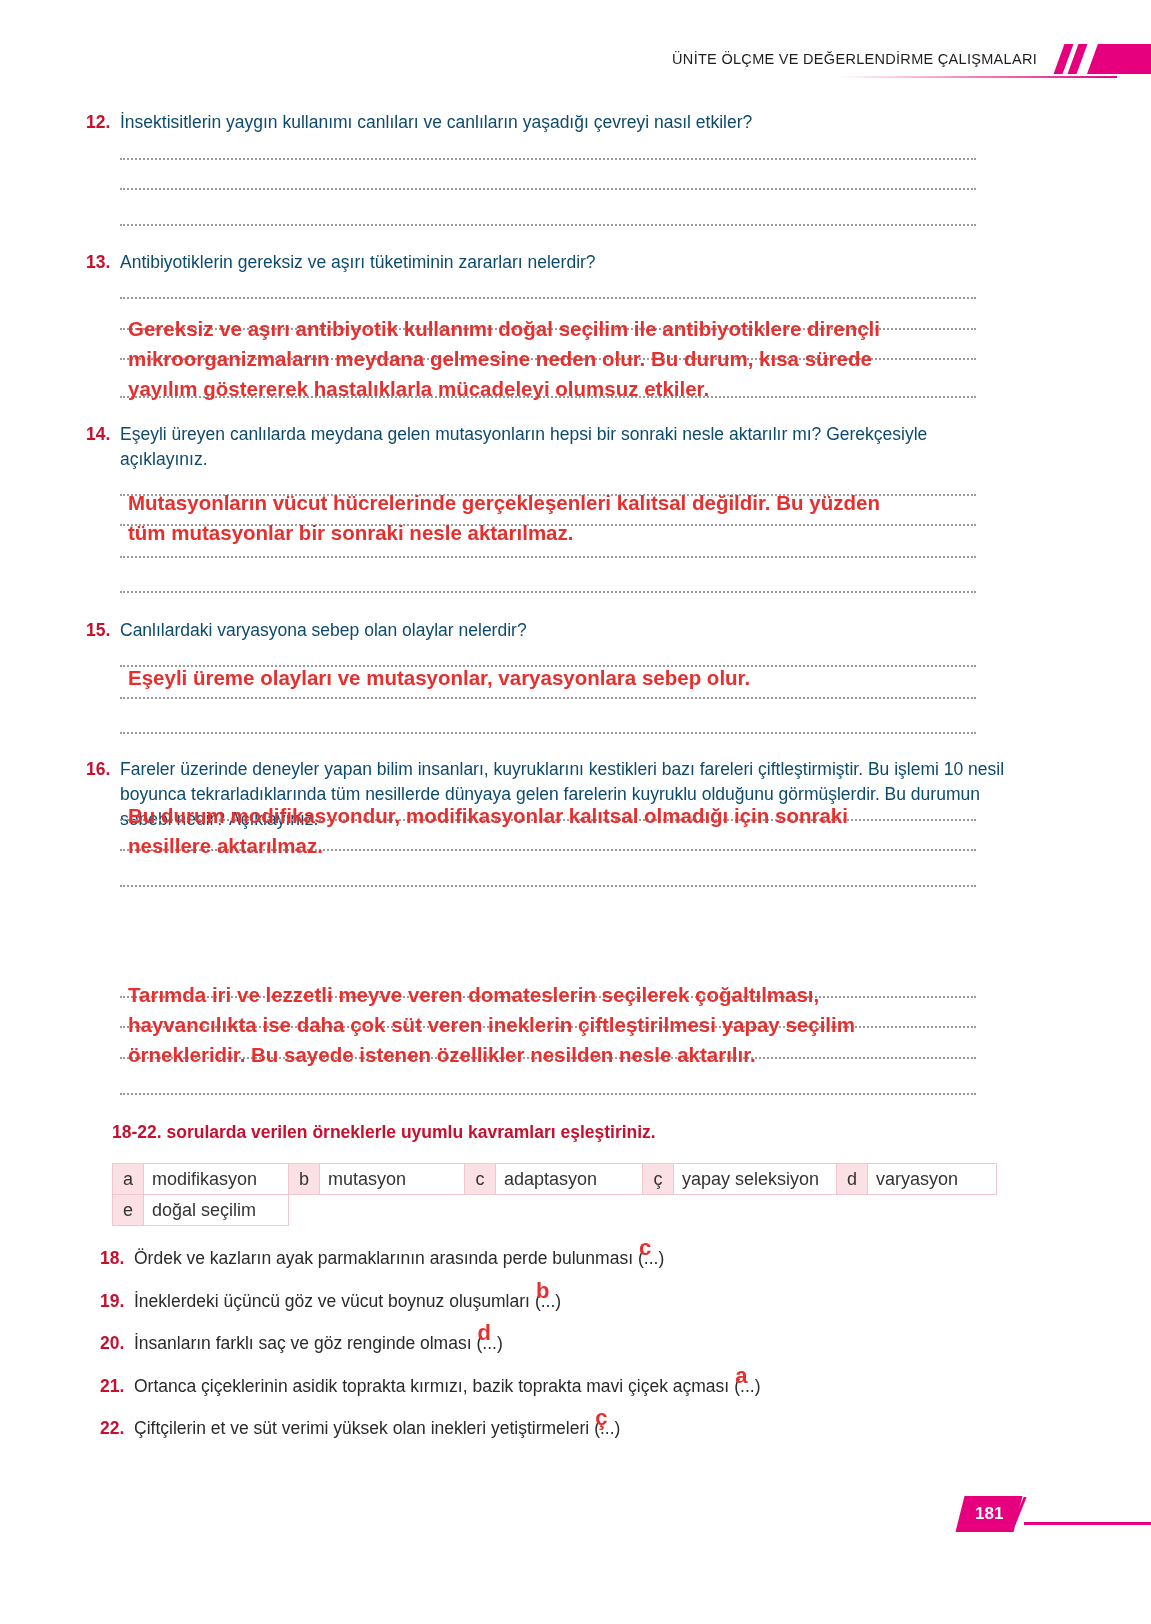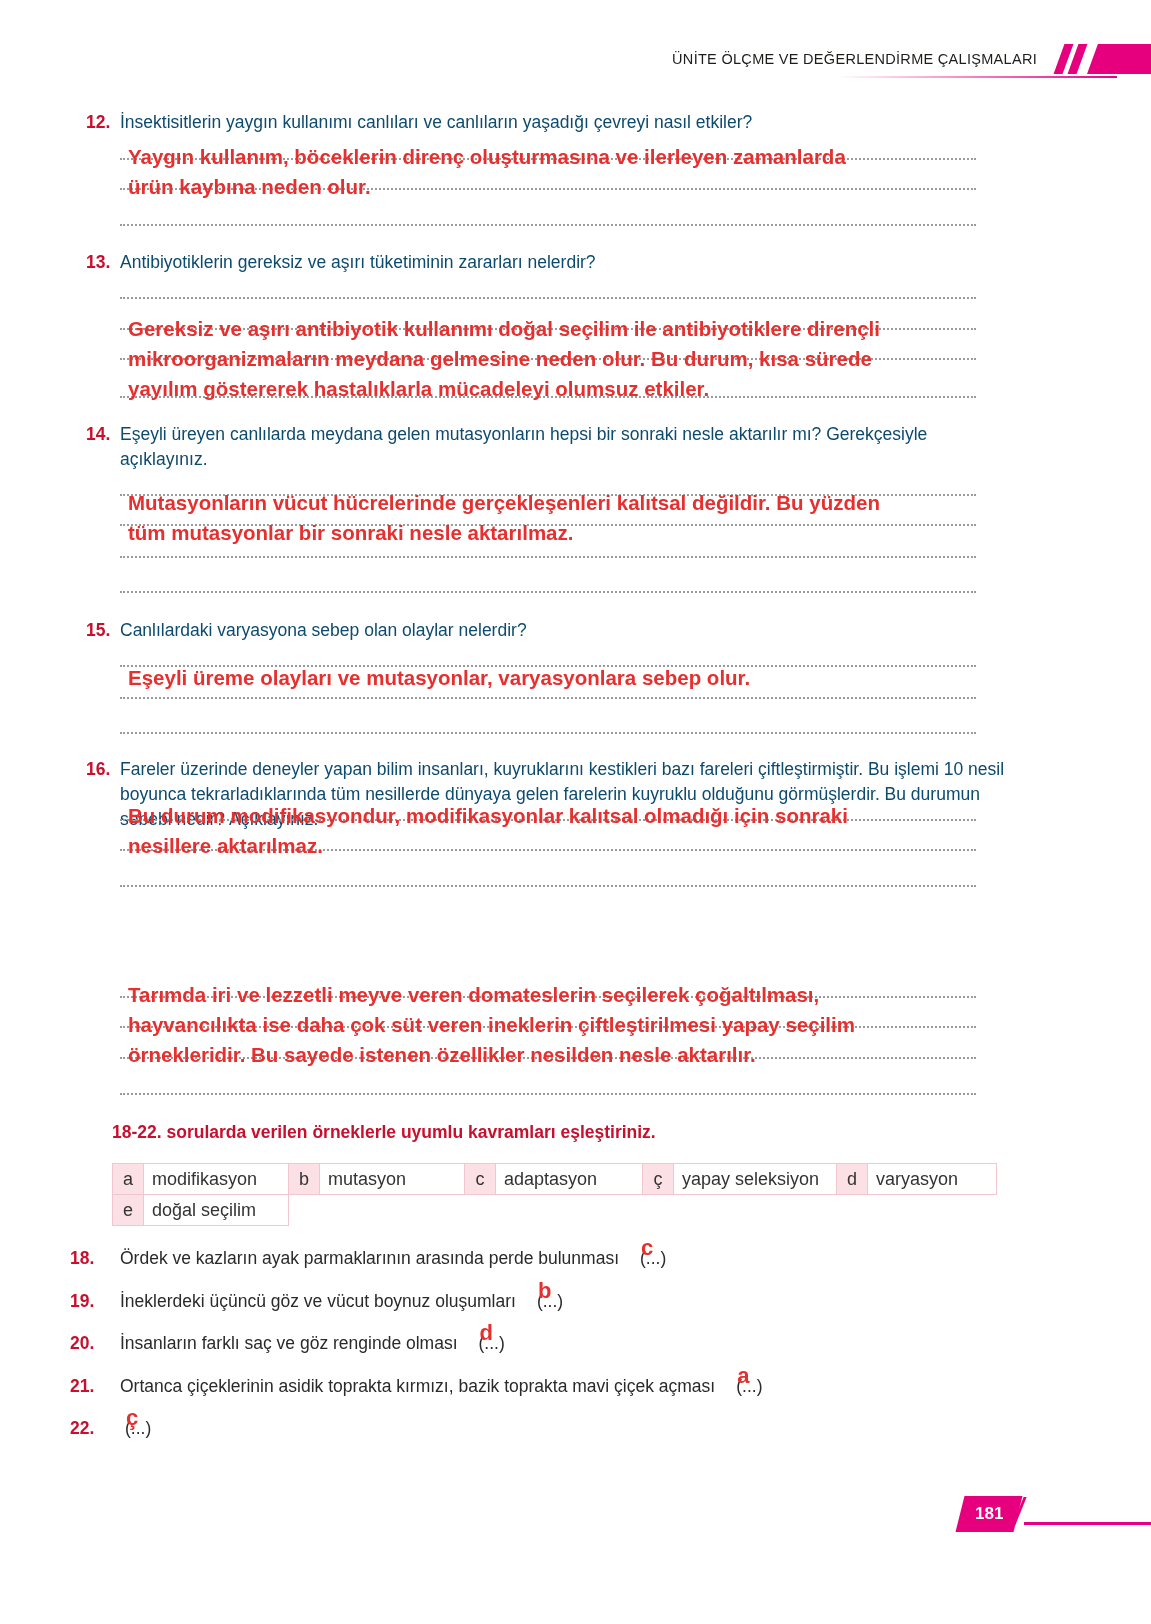--- a/index.html
+++ b/index.html
@@ -29,21 +29,21 @@
   .ans-text { position:absolute; left:8px; right:0; font-weight:bold; color:#e5302f;
               font-size:20.5px; line-height:30px; white-space:pre-wrap; }
 
   
   .match-title { position:absolute; left:112px; top:1122px; font-size:17.5px; font-weight:bold; color:#c8102e; }
   .match-table { position:absolute; left:112px; top:1163px; border-collapse:collapse; font-size:18px; }
   .match-table td { height:30px; border:1px solid #f1c6cf; padding:0 8px; }
   .match-table td.k { background:#fbe0e5; width:14px; text-align:center; color:#333; }
   .match-table td.v { background:#fff; color:#333; }
 
-  .mq { position:absolute; left:70px; display:flex; font-size:17.5px; line-height:26px;gap:16px; }
+  .mq { position:absolute; left:100px; display:flex; font-size:17.5px; line-height:26px; }
   .mq .q-num { width:34px; flex:0 0 34px; }
   .blank { position:relative; display:inline-block; }
   .blank .mark { position:absolute; left:1px; top:-10px; color:#e5302f; font-weight:bold; font-size:22px; font-family:"Liberation Sans", sans-serif; }
 
   
   .page-badge { position:absolute; left:960px; top:1496px; width:58px; height:36px; background:#e6007e;
                 transform:skewX(-14deg); display:flex; align-items:center; justify-content:center; }
   .page-badge span { transform:skewX(14deg); color:#fff; font-weight:bold; font-size:17px; }
   .footer-line { position:absolute; left:1024px; top:1522px; width:127px; height:3px; background:#e6007e; }
   .footer-slash { position:absolute; left:1018px; top:1497px; width:3px; height:28px; background:#e6007e; transform:skewX(-22deg); }
@@ -66,22 +66,20 @@
   <div class="q" style="top:110px;">
     <div class="q-line">
       <span class="q-num">12.</span>
       <span class="q-text">İnsektisitlerin yaygın kullanımı canlıları ve canlıların yaşadığı çevreyi nasıl etkiler?</span>
     </div>
   </div>
   <div class="answer-area" style="top:140px; height:90px;">
     <div class="dotline" style="top:18px;"></div>
     <div class="dotline" style="top:48px;"></div>
     <div class="dotline" style="top:84px;"></div>
-    <div class="ans-text" style="top:2px;">Yaygın kullanım, böceklerin direnç oluşturmasına ve ilerleyen zamanlarda
-ürün kaybına neden olur.</div>
   </div>
 
   <div class="q" style="top:250px;">
     <div class="q-line">
       <span class="q-num">13.</span>
       <span class="q-text">Antibiyotiklerin gereksiz ve aşırı tüketiminin zararları nelerdir?</span>
     </div>
   </div>
   <div class="answer-area" style="top:280px; height:120px;">
     <div class="dotline" style="top:17px;"></div>
@@ -199,20 +197,21 @@
     <span class="q-num">21.</span>
     <span>Ortanca çiçeklerinin asidik toprakta kırmızı, bazik toprakta mavi çiçek açması </span>
     <span class="blank" style="margin-left:5px;">
       <span>(...)</span>
       <span class="mark">a</span>
     </span>
   </div>
 
   <div class="mq" style="top:1415px;">
     <span class="q-num">22.</span>
+    <span>Çiftçilerin et ve süt verimi yüksek olan inekleri yetiştirmeleri</span>
     <span class="blank" style="margin-left:5px;">
       <span>(...)</span>
       <span class="mark">ç</span>
     </span>
   </div>
 
   <div class="page-badge">
     <span>181</span>
   </div>
   <div class="footer-slash"></div>

